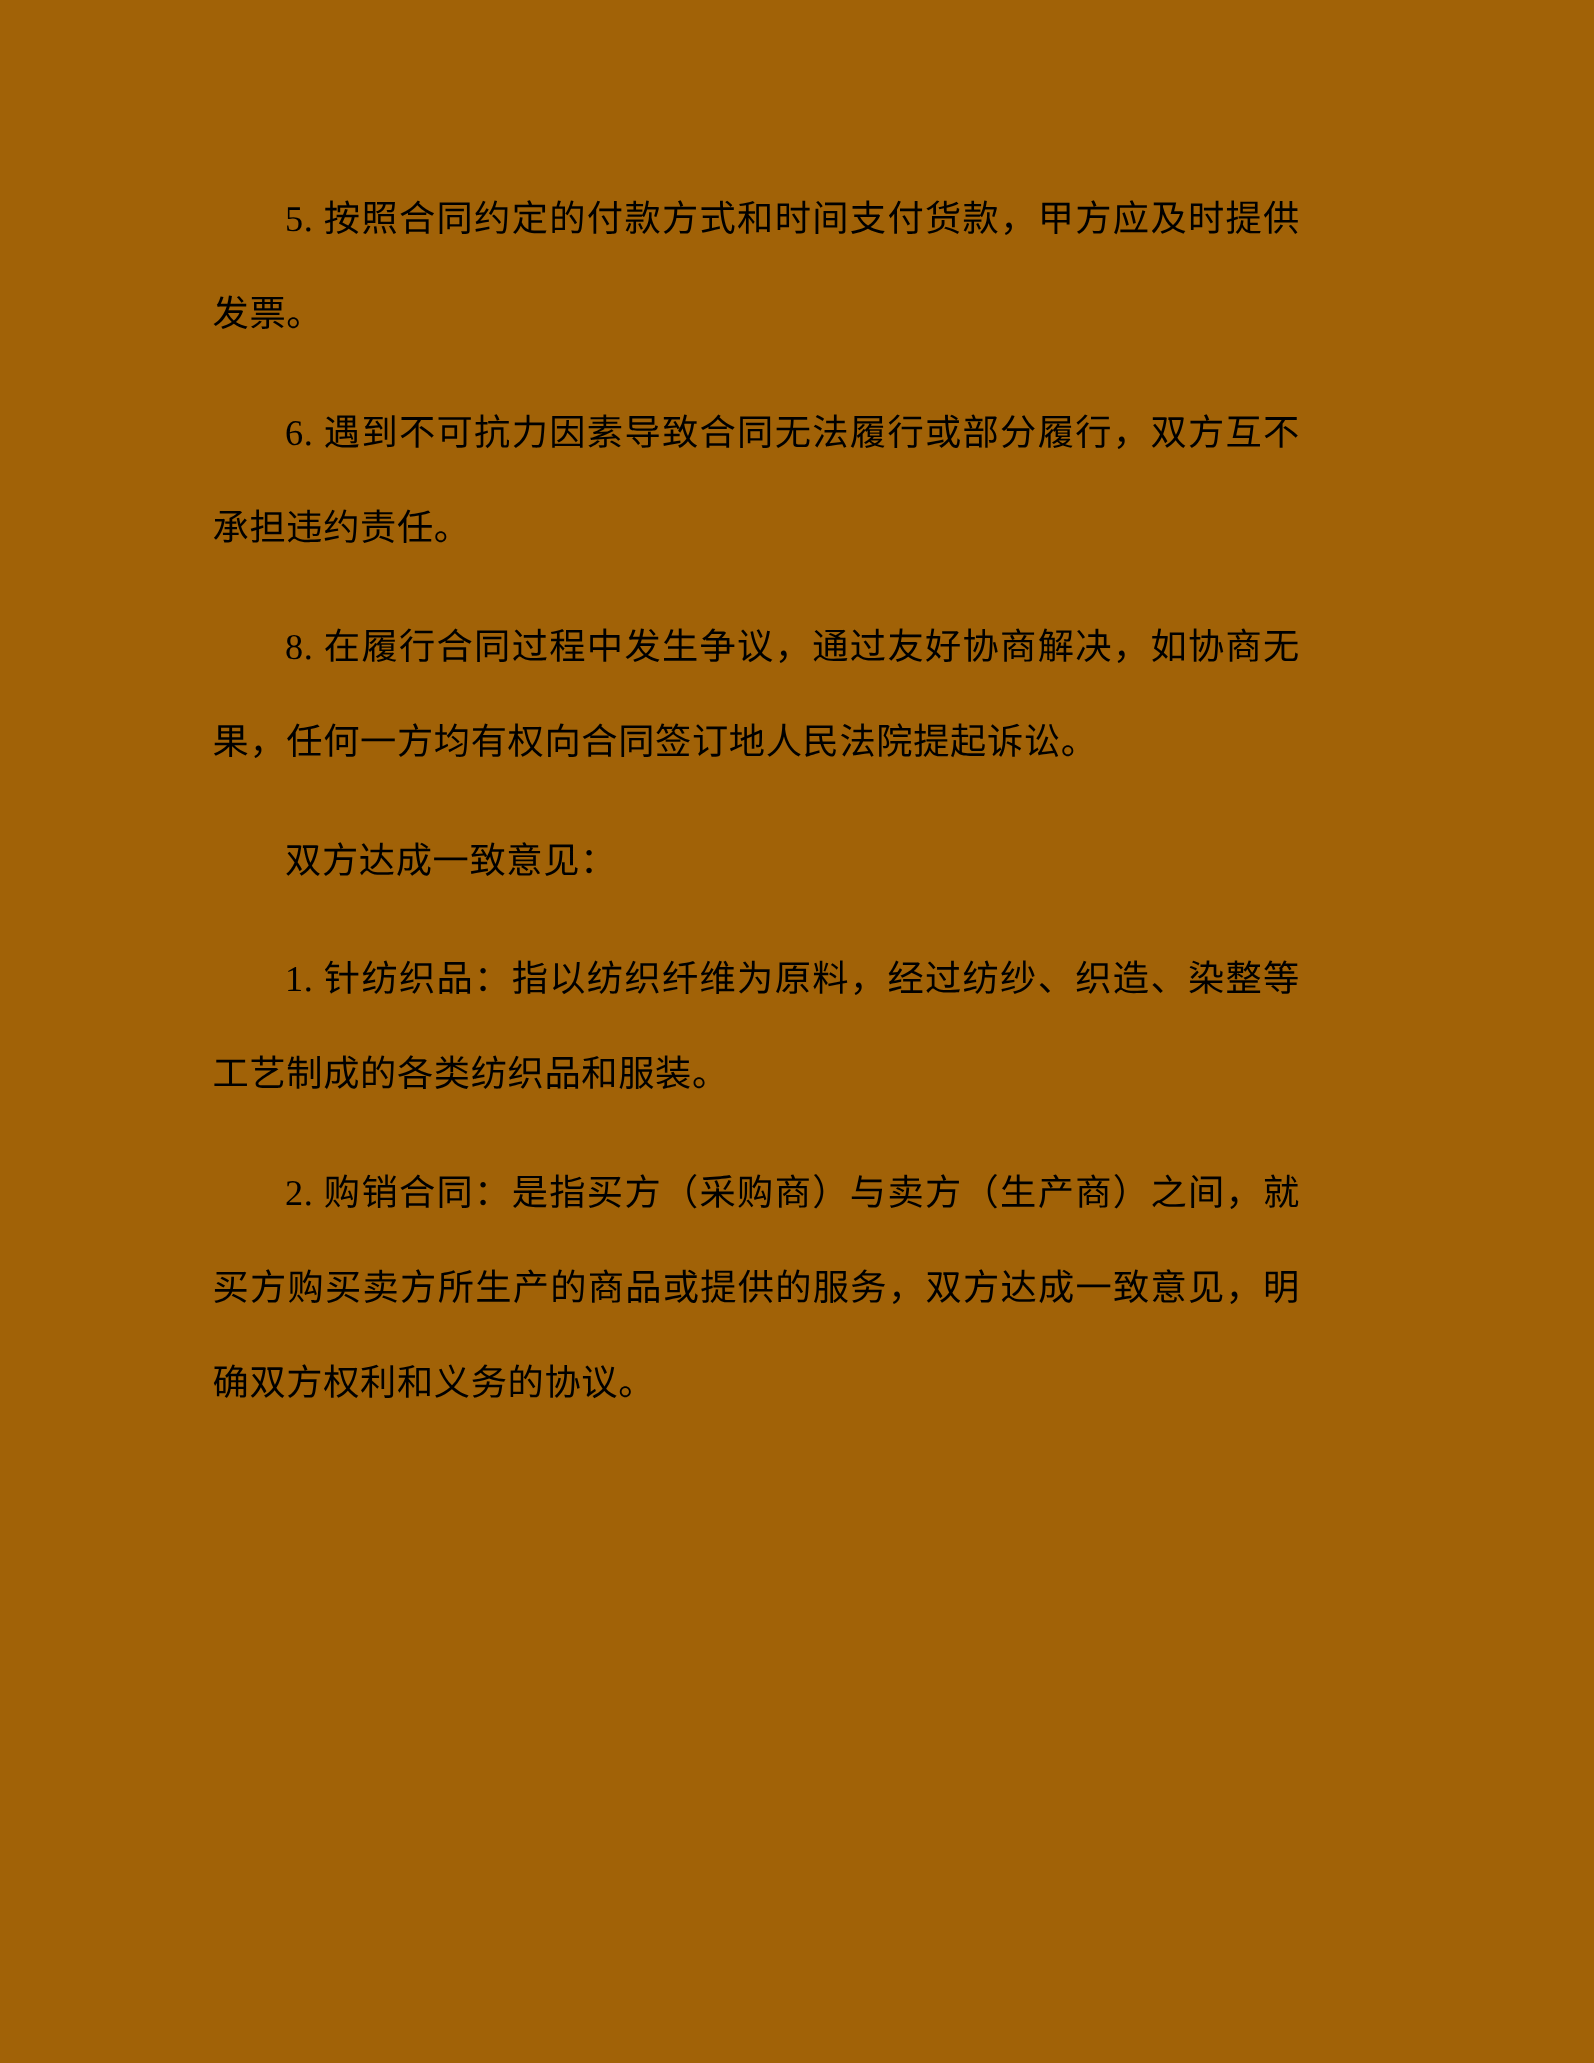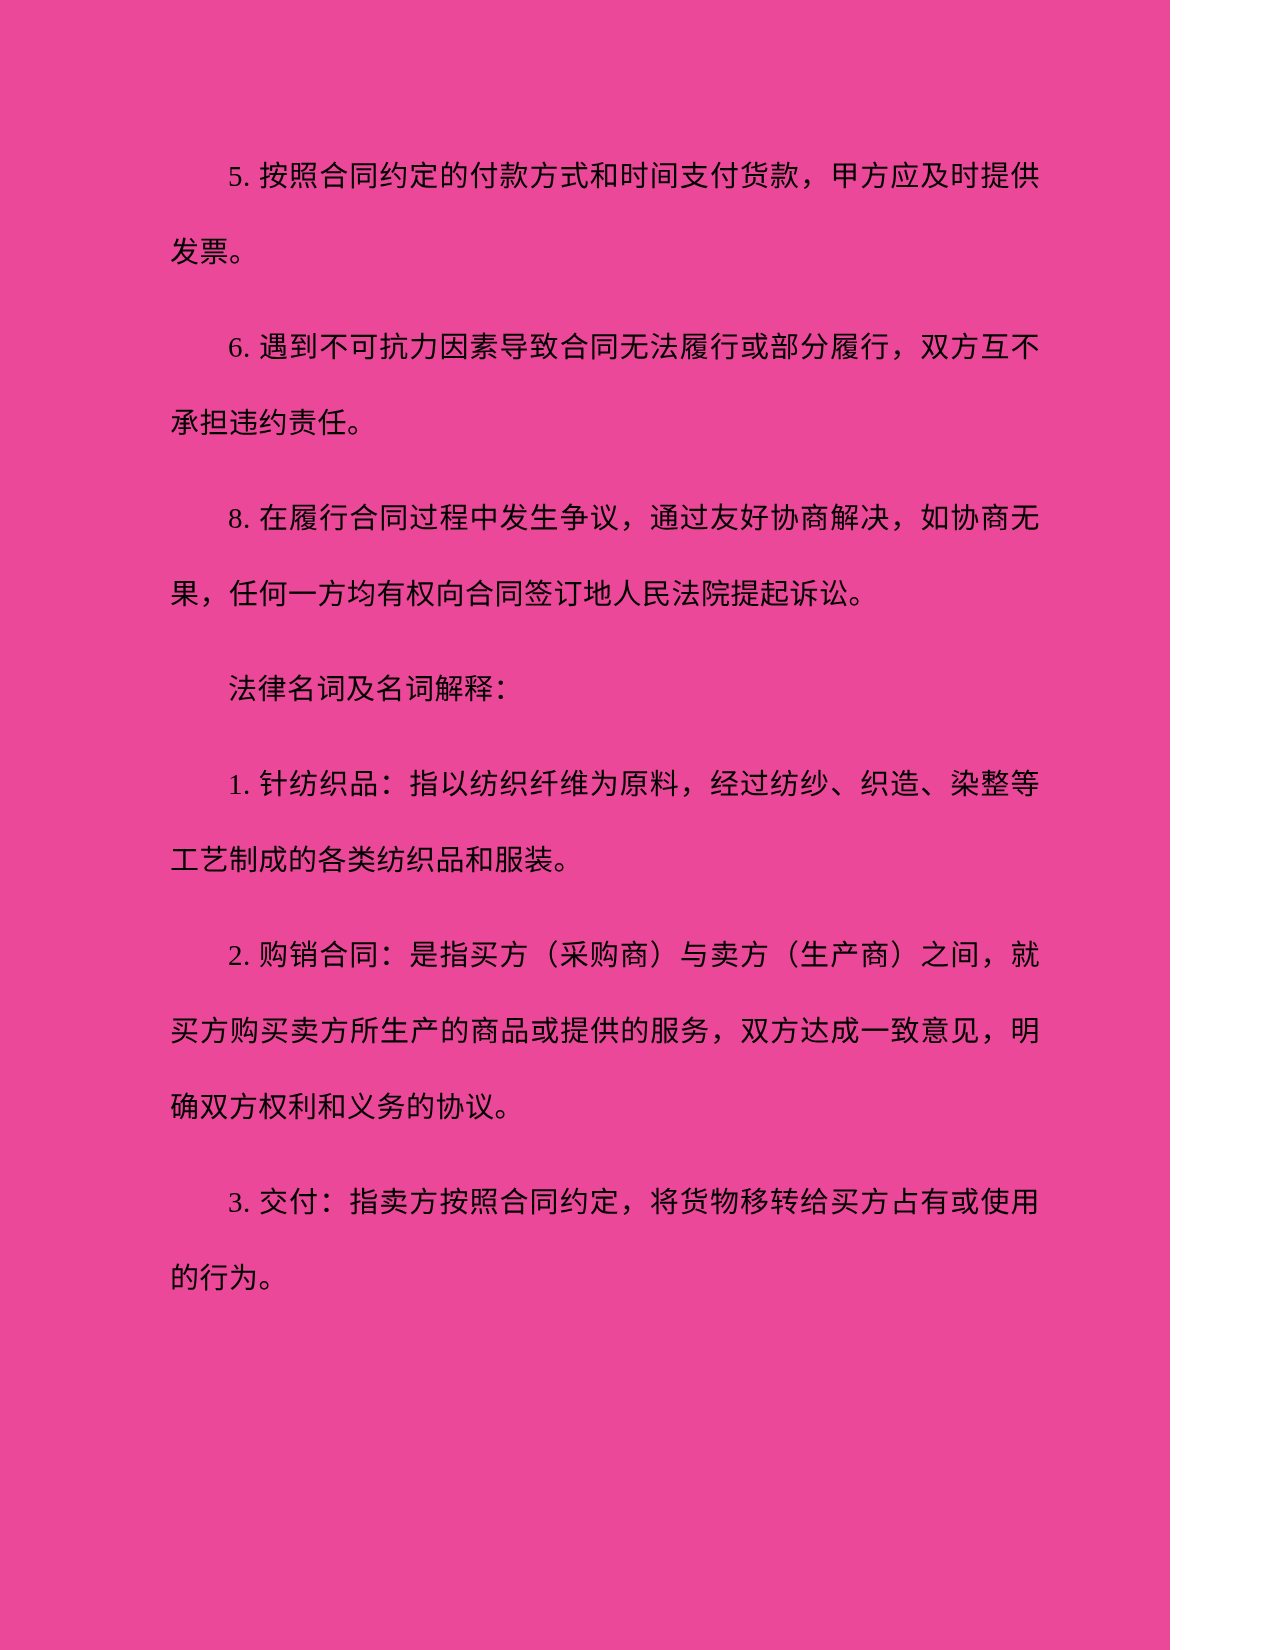--- a/index.html
+++ b/index.html
@@ -2,23 +2,23 @@
 <html lang="zh-CN"><head>
 <meta charset="utf-8">
 <style>
   html, body {
     margin: 0;
     padding: 0;
     background: #ffffff;
   }
   .page {
     position: relative;
-    width: 1170px;
+    width: 1275px;
     height: 1650px;
-    background: #ec4899;
+    background: #a16207;
     overflow: hidden;
     font-family: "Liberation Serif", "DejaVu Serif", serif;
   }
   .content {
     position: absolute;
     left: 170px;
     top: 138px;
     width: 870px;
     color: #000000;
   }
@@ -33,18 +33,17 @@
   }
 </style>
 </head>
 <body>
 
 <div class="page">
   <div class="content">
     <p class="para">5. 按照合同约定的付款方式和时间支付货款，甲方应及时提供发票。</p>
     <p class="para">6. 遇到不可抗力因素导致合同无法履行或部分履行，双方互不承担违约责任。</p>
     <p class="para">8. 在履行合同过程中发生争议，通过友好协商解决，如协商无果，任何一方均有权向合同签订地人民法院提起诉讼。</p>
-    <p class="para">法律名词及名词解释：</p>
+    <p class="para">双方达成一致意见：</p>
     <p class="para">1. 针纺织品：指以纺织纤维为原料，经过纺纱、织造、染整等工艺制成的各类纺织品和服装。</p>
     <p class="para">2. 购销合同：是指买方（采购商）与卖方（生产商）之间，就买方购买卖方所生产的商品或提供的服务，双方达成一致意见，明确双方权利和义务的协议。</p>
-    <p class="para">3. 交付：指卖方按照合同约定，将货物移转给买方占有或使用的行为。</p>
   </div>
 </div>
 
 </body></html>

